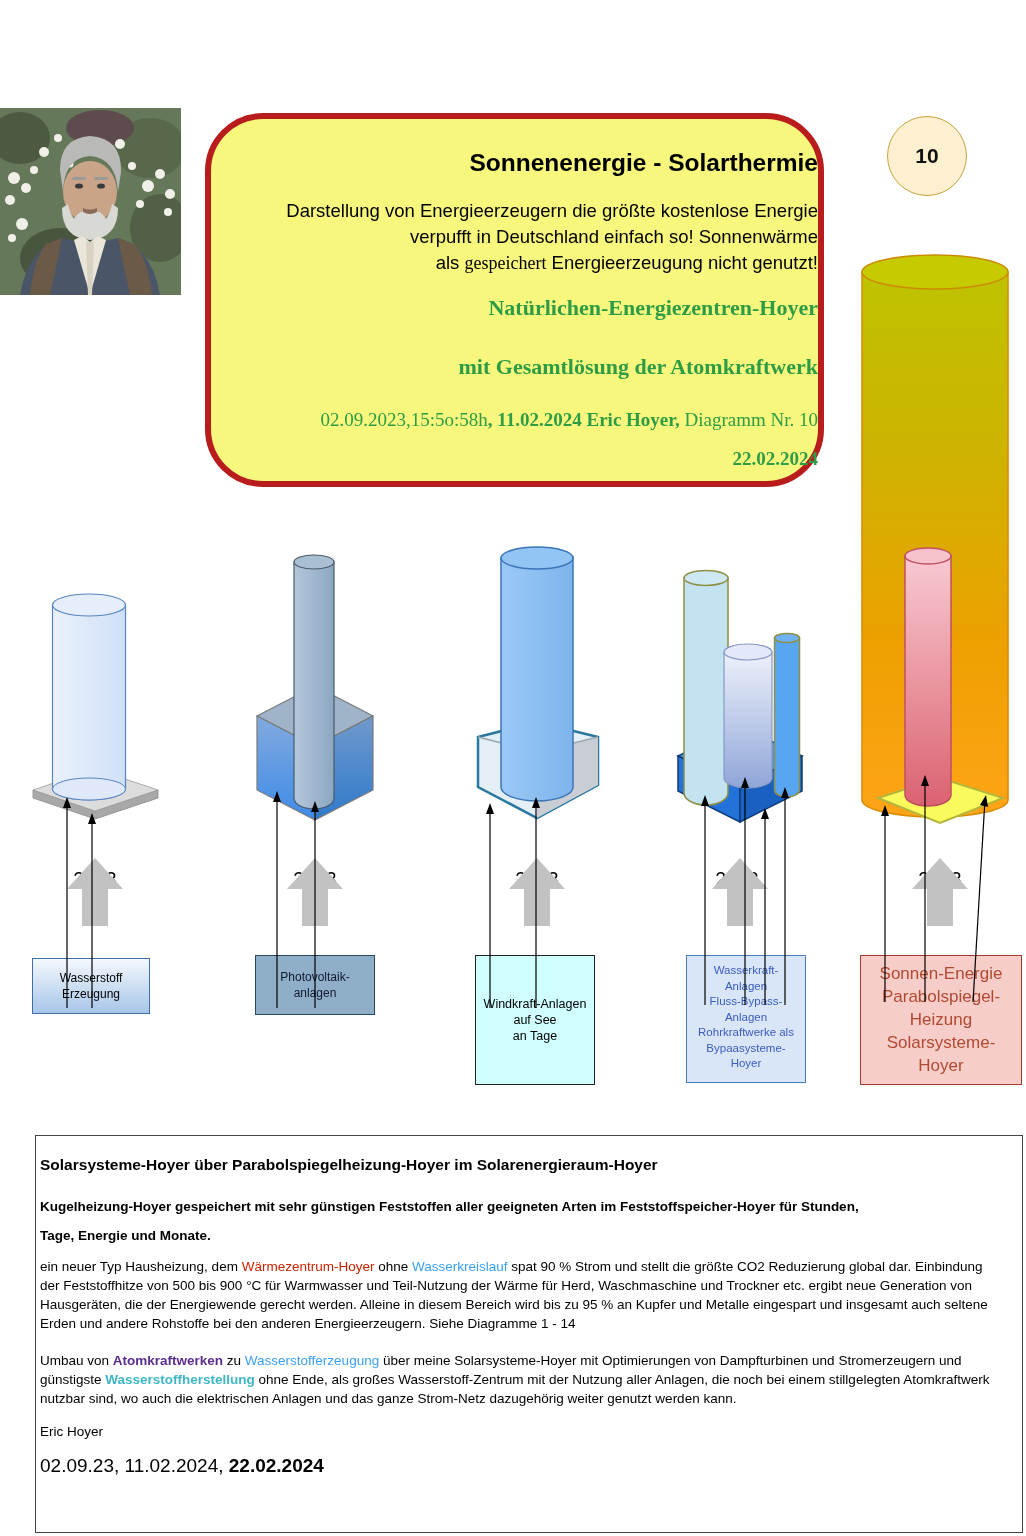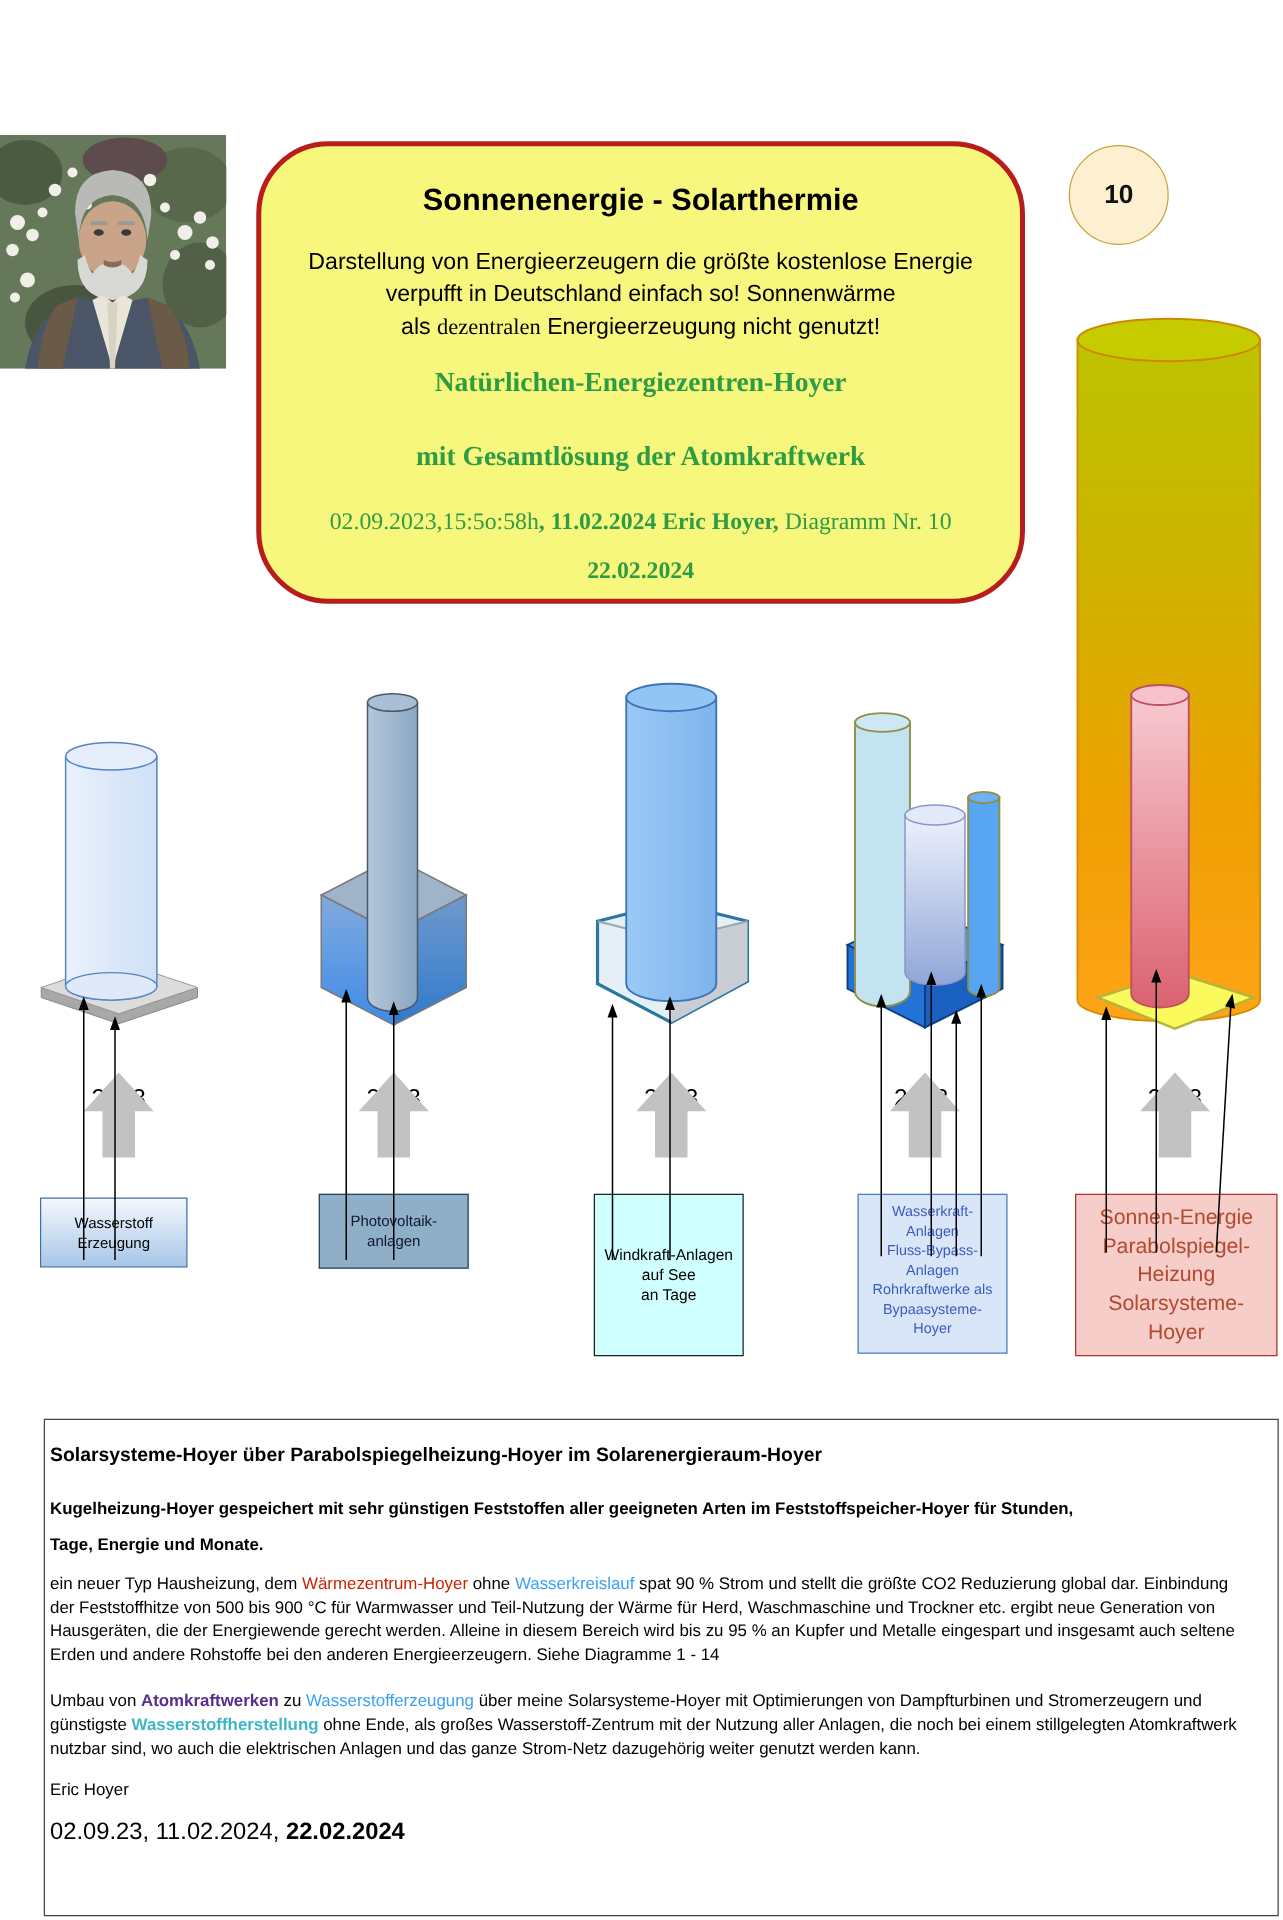--- a/index.html
+++ b/index.html
@@ -5,33 +5,33 @@
   html,body{margin:0;padding:0;background:#fff;}
   #stage{position:relative;width:1026px;height:1536px;background:#ffffff;
          font-family:"Liberation Sans",sans-serif;overflow:hidden;}
   .abs{position:absolute;}
 
   
   #photo{left:0;top:108px;width:181px;height:187px;z-index:5;}
 
   
   #titlebox{left:205px;top:113px;width:607px;height:362px;background:#F7F77D;
-            border:4px solid #b91c1c;border-radius:58px;text-align:center;z-index:5;}
+            border:6px solid #b91c1c;border-radius:58px;text-align:right;z-index:5;}
   .tb-title{font-size:24.5px;font-weight:bold;color:#000;margin-top:30px;}
   .tb-lines{font-size:18.5px;line-height:26px;color:#000;margin-top:21px;}
   .serif-inline{font-family:"Liberation Serif",serif;font-size:18px;}
   .tb-green{font-family:"Liberation Serif",serif;font-weight:bold;font-size:22px;color:#2E9C44;}
   .tb-green.g1{margin-top:19px;}
   .tb-green.g2{margin-top:33px;}
   .tb-date{font-family:"Liberation Serif",serif;font-size:19px;color:#2E9C44;margin-top:29px;}
   .tb-date b{font-weight:bold;}
   .tb-date2{font-family:"Liberation Serif",serif;font-weight:bold;font-size:19px;color:#2E9C44;margin-top:17px;}
 
   
-  #badge{left:855px;top:116px;width:80px;height:80px;border-radius:50%;background:#FCF0D0;
+  #badge{left:887px;top:116px;width:80px;height:80px;border-radius:50%;background:#FCF0D0;
          border:1.5px solid #C9A23C;display:flex;align-items:center;justify-content:center;
          font-size:21px;font-weight:bold;color:#111;z-index:5;box-sizing:border-box;}
 
   
   #chart-svg{left:0;top:0;width:1026px;height:1536px;z-index:30;pointer-events:none;}
 
   
   .year{top:868px;width:90px;text-align:center;font-size:19.5px;color:#000;z-index:10;}
   #year1{left:50px;} #year2{left:270px;} #year3{left:492px;} #year4{left:692px;} #year5{left:895px;}
 
@@ -112,21 +112,21 @@
       <path d="M74 132 L90 187 L106 132 L98 128 L90 134 L82 128 Z" fill="#E9E5D8"></path>
       <path d="M86 134 L94 134 L92 187 L88 187 Z" fill="#D8D2C2"></path>
     </g>
   </svg>
 
   <div id="titlebox" class="abs">
     <div class="tb-title">Sonnenenergie - Solarthermie</div>
     <div class="tb-lines">
       <span>Darstellung von Energieerzeugern die größte kostenlose Energie</span><br>
       <span>verpufft in Deutschland einfach so! Sonnenwärme</span><br>
-      <span>als </span><span class="serif-inline">dezentralen</span><span> Energieerzeugung nicht genutzt!</span>
+      <span>als </span><span class="serif-inline">gespeichert</span><span> Energieerzeugung nicht genutzt!</span>
     </div>
     <div class="tb-green g1">Natürlichen-Energiezentren-Hoyer</div>
     <div class="tb-green g2">mit Gesamtlösung der Atomkraftwerk</div>
     <div class="tb-date"><span>02.09.2023,15:5o:58h</span><b>, 11.02.2024 Eric Hoyer,</b><span> Diagramm Nr. 10</span></div>
     <div class="tb-date2">22.02.2024</div>
   </div>
 
   <div id="badge" class="abs">
     <span>10</span>
   </div>

